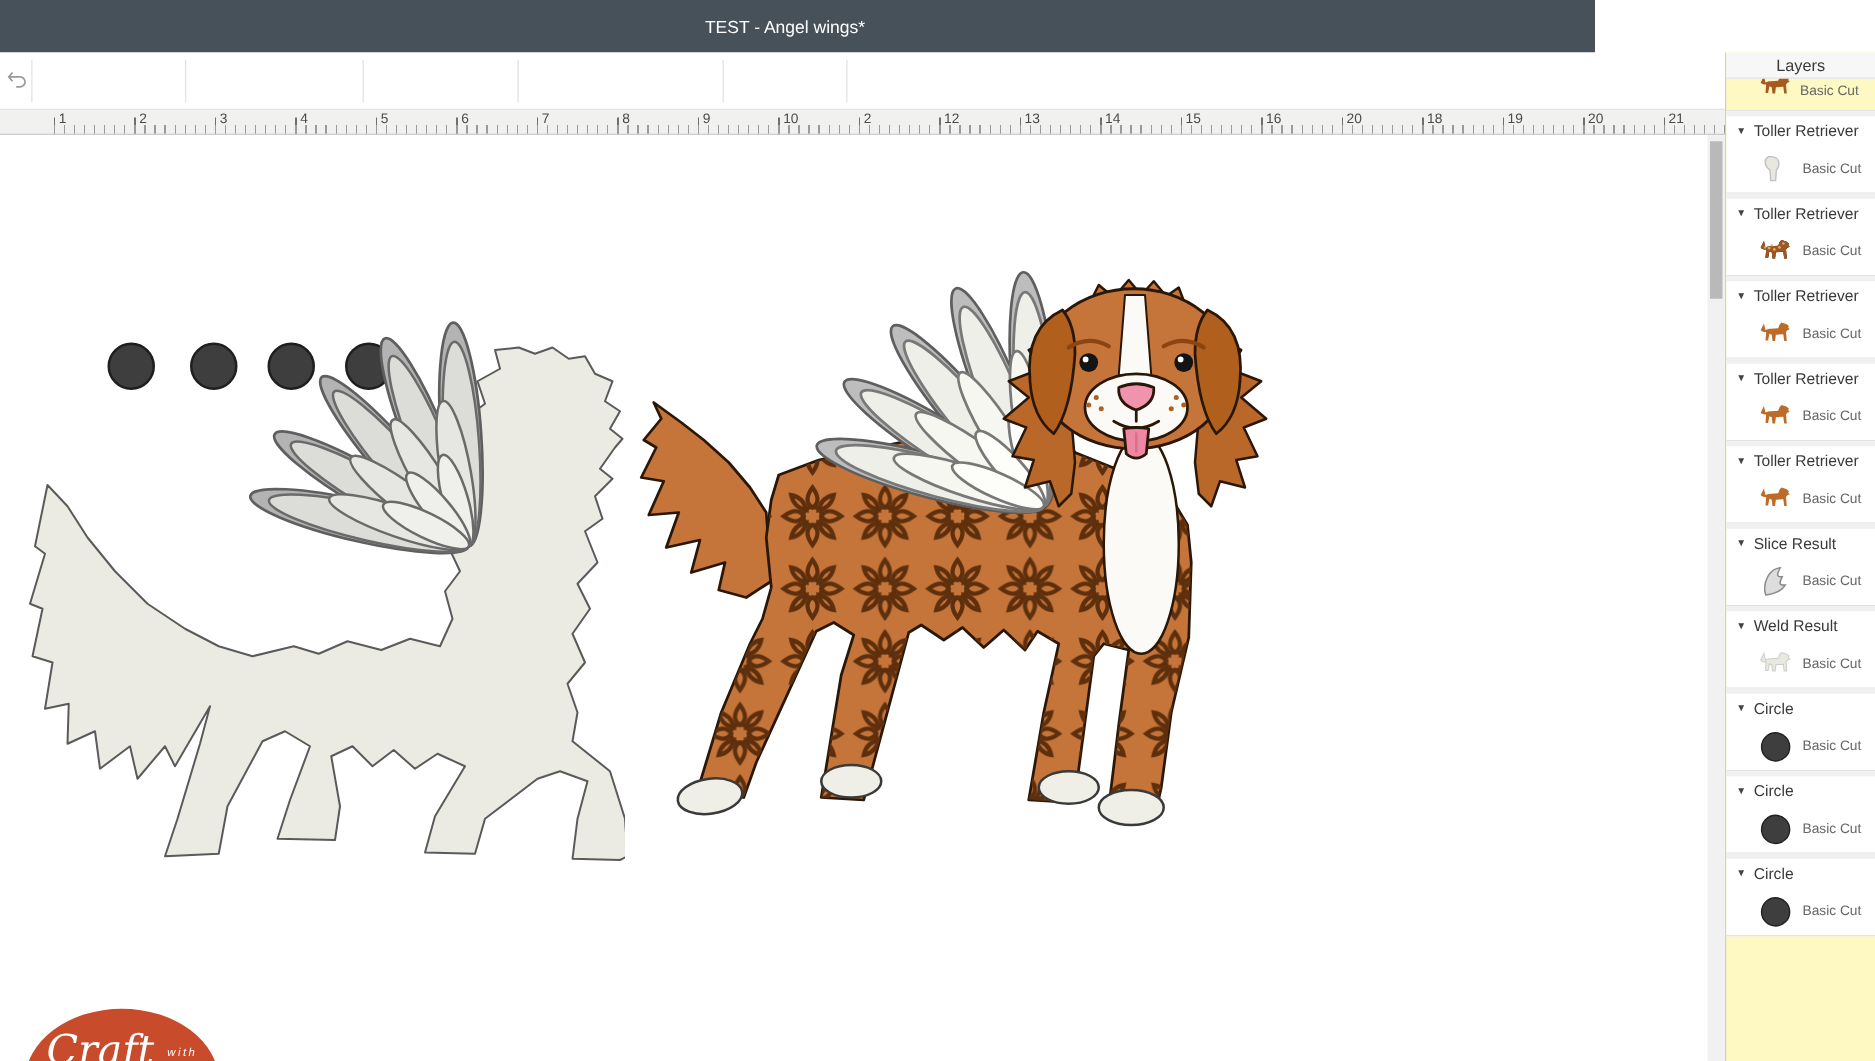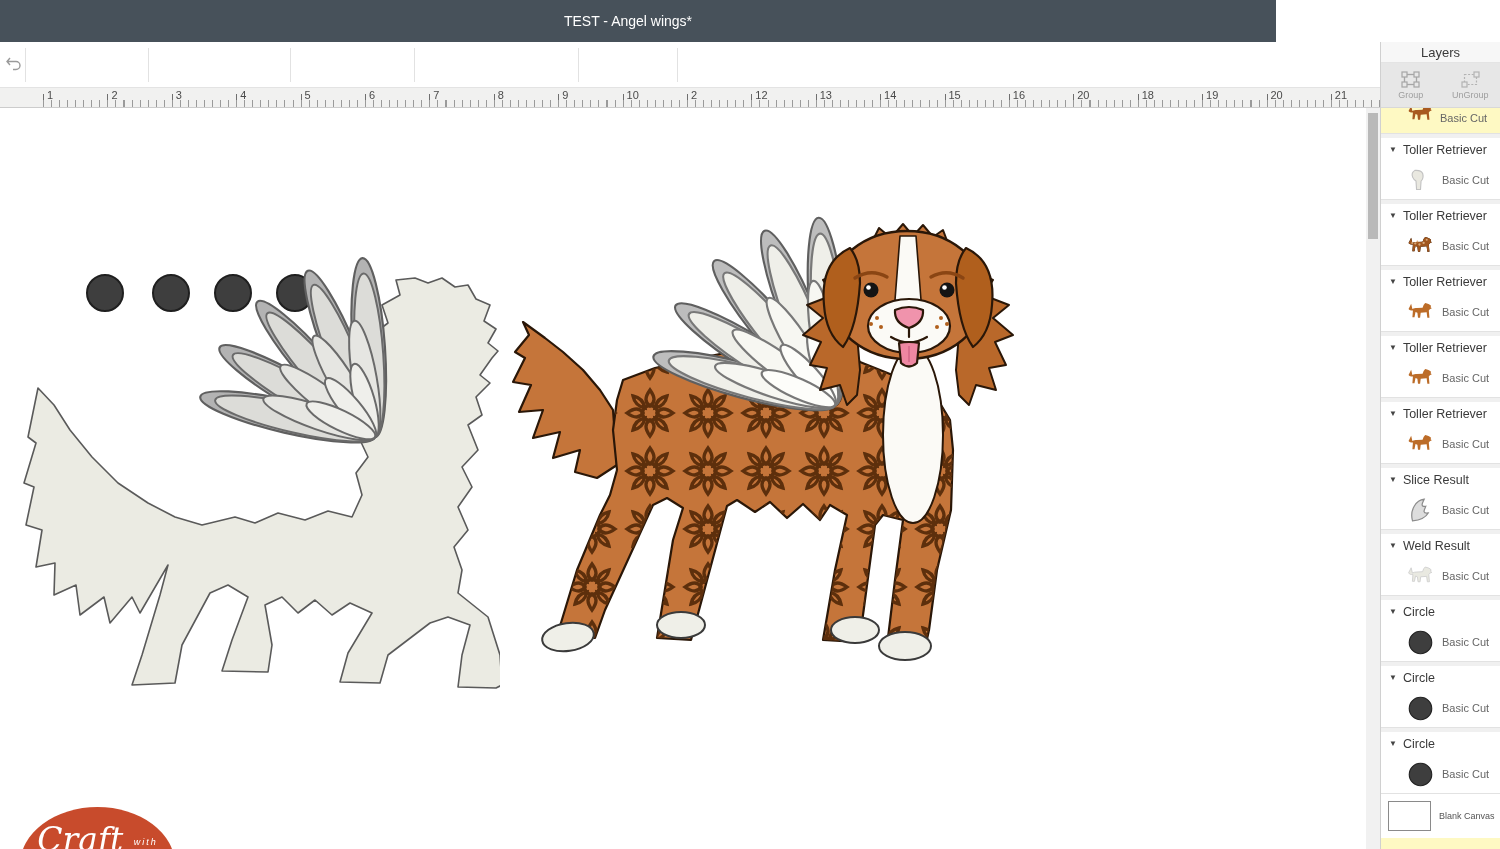--- a/index.html
+++ b/index.html
@@ -506,44 +506,20 @@
 
   </div>
 </div>
 
 <div class="vscroll">
   <div class="vthumb"></div>
 </div>
 
 <div class="panel">
   <div class="panel-title">Layers</div>
-  <div class="panel-btns">
-    <div class="pbtn">
-      <svg width="19" height="17" viewBox="0 0 19 17">
-        <rect x="3.5" y="3.5" width="12" height="10" fill="none" stroke="#a6a6a6" stroke-width="1.3"></rect>
-        <g fill="#e7e7e7" stroke="#a6a6a6" stroke-width="1.2">
-          <rect x="1" y="1" width="5" height="5"></rect>
-            <rect x="13" y="1" width="5" height="5"></rect>
-          <rect x="1" y="11" width="5" height="5"></rect>
-            <rect x="13" y="11" width="5" height="5"></rect>
-        </g>
-      </svg>
-      <span class="pb-label">Group</span>
-    </div>
-    <div class="pbtn">
-      <svg width="19" height="17" viewBox="0 0 19 17">
-        <rect x="3.5" y="3.5" width="12" height="10" fill="none" stroke="#b3b3b3" stroke-width="1.2" stroke-dasharray="2 1.6"></rect>
-        <g fill="#e7e7e7" stroke="#b3b3b3" stroke-width="1.2">
-          <rect x="13" y="1" width="5" height="5"></rect>
-            <rect x="1" y="11" width="5" height="5"></rect>
-        </g>
-      </svg>
-      <span class="pb-label">UnGroup</span>
-    </div>
-  </div>
 
   <div class="llist">
 
     <div class="partial-row">
       <span class="thumb">
         <svg width="27" height="23" viewBox="0 0 26 22">
             <use href="#t-dog" fill="#a8591f"></use>
           </svg>
       </span>
       <span class="lg-sub">Basic Cut</span>
@@ -701,19 +677,15 @@
       <div class="lg-item">
         <span class="thumb">
           <svg width="27" height="27" viewBox="0 0 24 24">
               <circle cx="12" cy="12" r="10" fill="#3e3e3e" stroke="#222" stroke-width="1"></circle>
             </svg>
         </span>
         <span class="lg-sub">Basic Cut</span>
       </div>
     </div>
 
-    <div class="blank-row">
-      <span class="bc-thumb"></span>
-      <span class="bc-label">Blank Canvas</span>
-    </div>
 
   </div>
 </div>
 
 </body></html>

